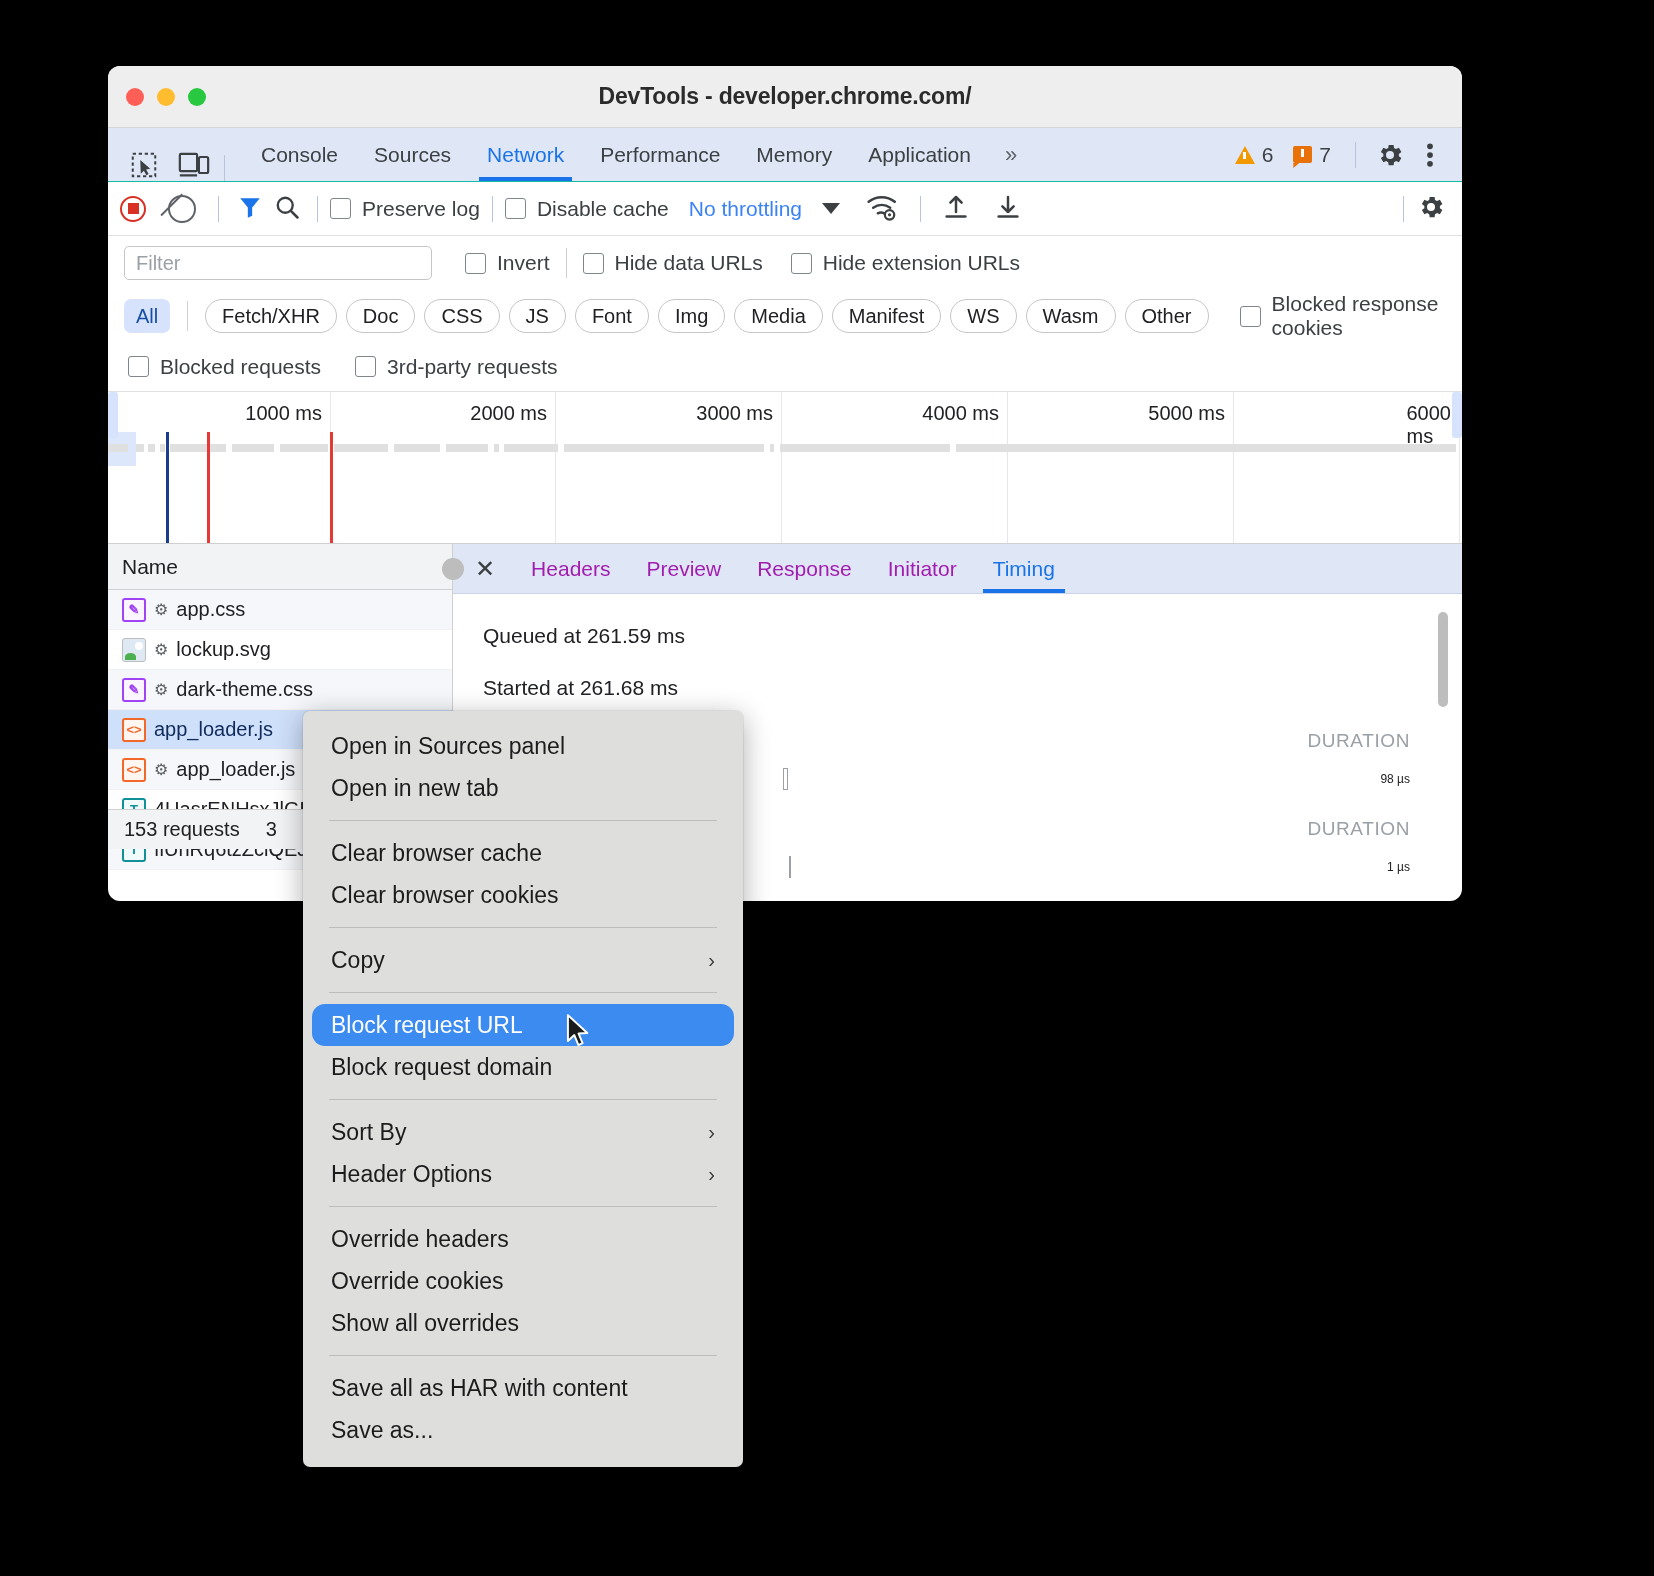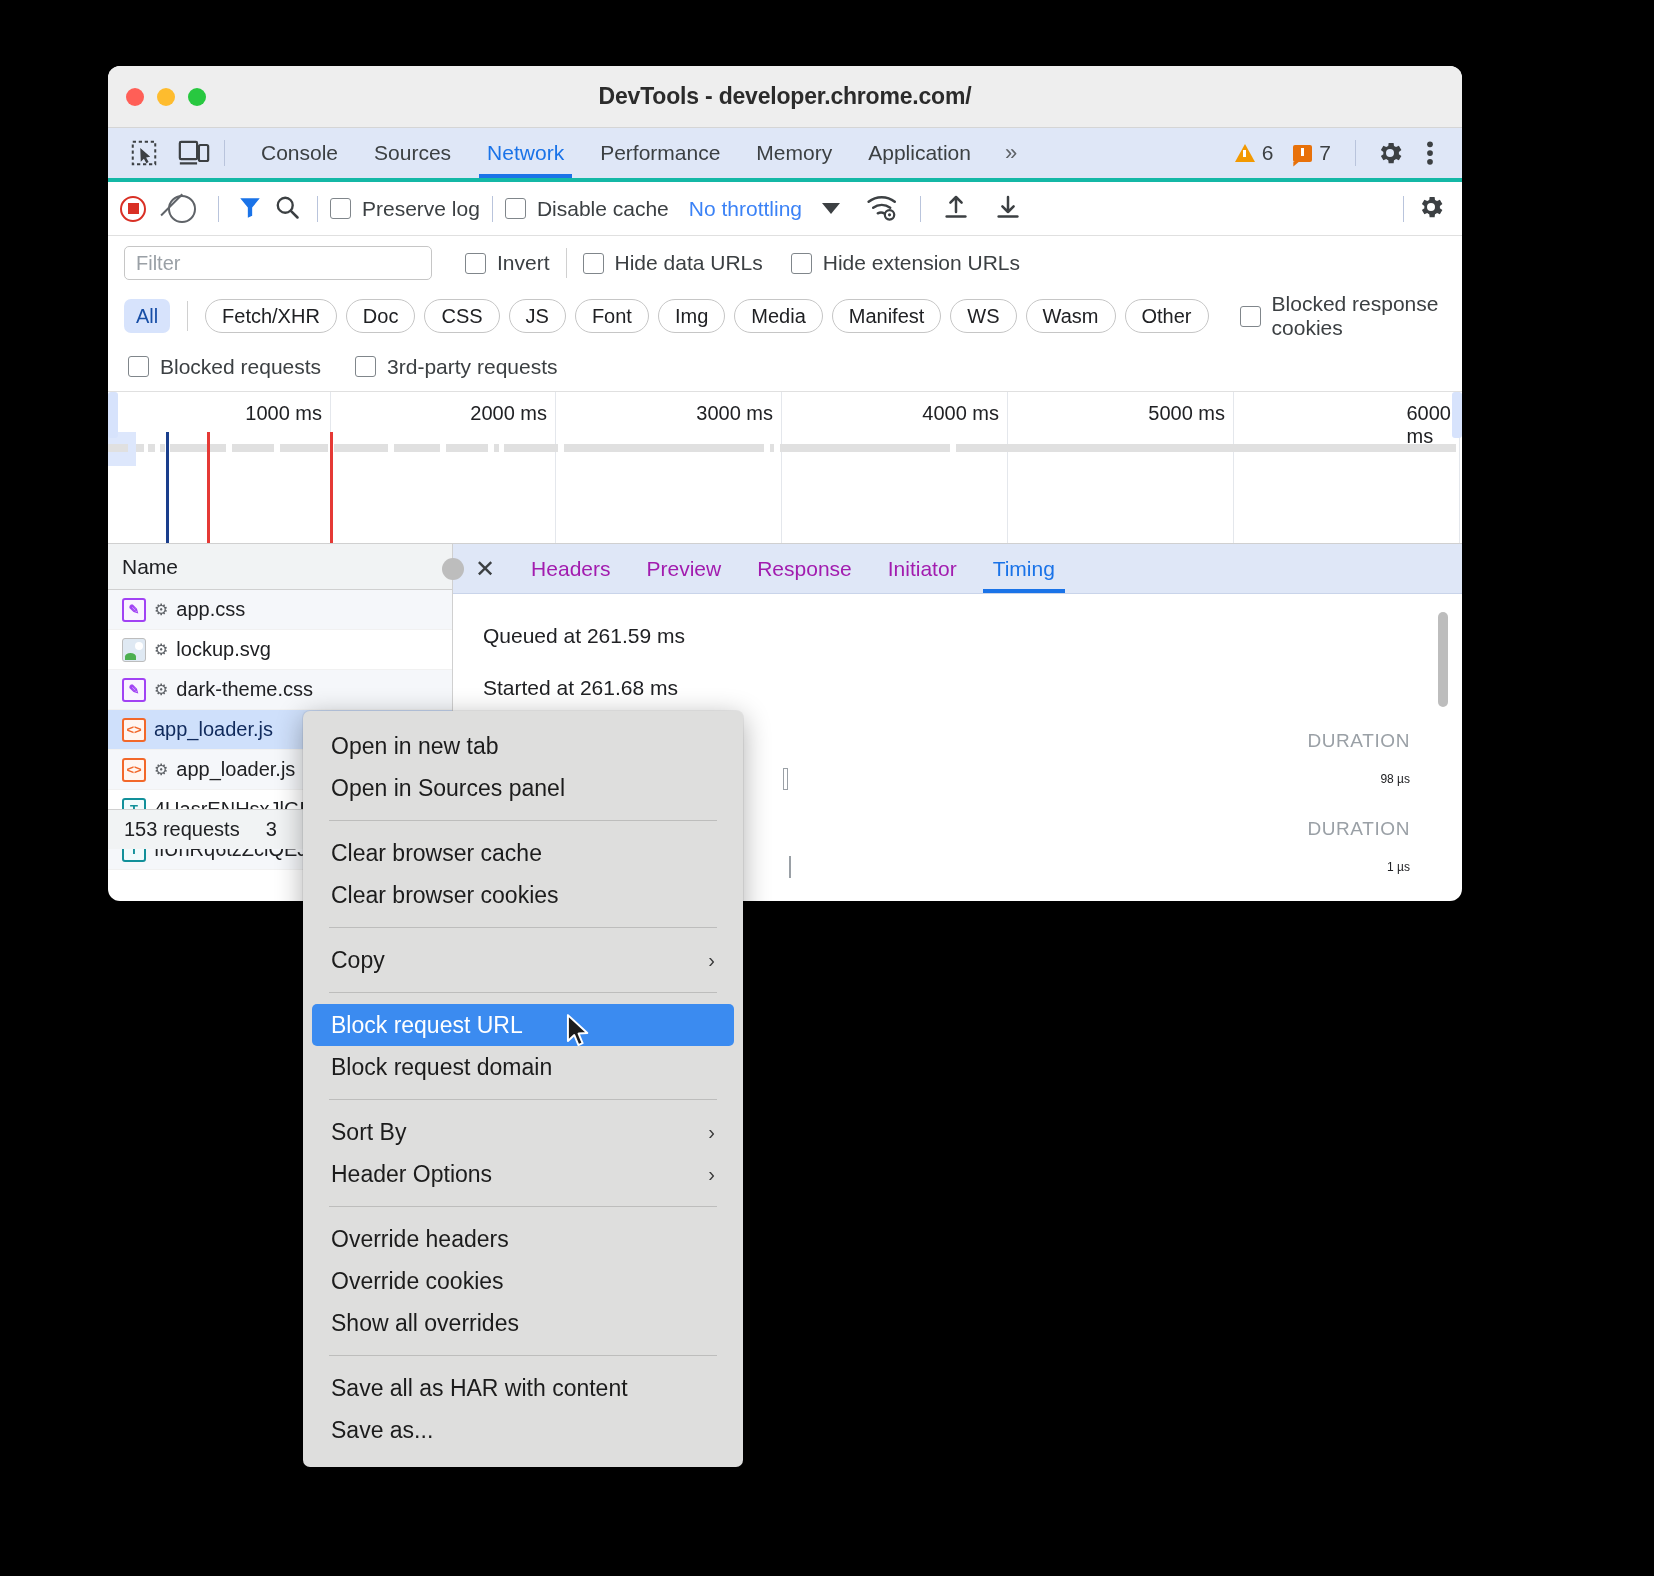--- a/index.html
+++ b/index.html
@@ -32,22 +32,22 @@
   .dot.green { background: #28c840; }
   .win-title {
     position: absolute; left: 0; right: 0; text-align: center;
     font-size: 23px; font-weight: bold; color: #2b2b2b;
     letter-spacing: -0.2px;
   }
 
   
   .tabstrip {
     height: 54px; background: #dfe7f7;
-    display: flex; align-items: center;
-    border-bottom: 4px solid #14b8a6;
+    display: flex; align-items: flex-end;
+    border-bottom: 1px solid #14b8a6;
     position: relative;
   }
   .tb-icons { display: flex; align-items: center; gap: 14px; padding-left: 18px; }
   .tb-icon { width: 36px; height: 32px; display: flex; align-items: center; justify-content: center; cursor: pointer; }
   .vsep { width: 1px; height: 26px; background: #b9c4dc; margin: 0 12px; }
   .tabs { display: flex; align-items: center; height: 100%; margin-left: 6px; }
   .tab {
     padding: 0 18px; height: 100%; display: flex; align-items: center;
     font-size: 21px; color: #3c4043; cursor: pointer; position: relative;
   }
@@ -180,21 +180,21 @@
     position:absolute; left:303px; top:711px; width:440px;
     background:#dededd; border-radius:7px;
     box-shadow: 0 6px 28px rgba(0,0,0,0.32), 0 0 0 1px rgba(0,0,0,0.06);
     padding: 14px 0 16px 0;
     z-index: 50;
   }
   .mi {
     height: 42px; display:flex; align-items:center; padding: 0 28px;
     font-size: 23px; color:#1c1c1c; cursor:pointer; position:relative;
   }
-  .mi.hl { background:#3b8bf0; color:#fff; margin:0 9px; border-radius:5px; padding-left:19px;}
+  .mi.hl { background:#3b8bf0; color:#fff; margin:0 9px; border-radius:13px; padding-left:19px;}
   .mi .arrow { position:absolute; right:28px; font-size:20px; color:#3a3a3a; }
   .msep { height:1px; background:#bdbdbc; margin: 11px 26px; }
   .cursor-arrow { position:absolute; left:566px; top:1014px; z-index:60; }
 </style>
 </head>
 <body>
 
 <div id="root">
 
   <div class="window">
@@ -495,22 +495,22 @@
 
           <div class="det-scroll"></div>
         </div>
       </div>
 
     </div>
   </div>
 
   <div class="ctxmenu">
 
+    <div class="mi">Open in Sources panel</div>
     <div class="mi">Open in new tab</div>
-    <div class="mi">Open in Sources panel</div>
     <div class="msep"></div>
 
     <div class="mi">Clear browser cache</div>
     <div class="mi">Clear browser cookies</div>
     <div class="msep"></div>
 
     <div class="mi">
       <span>Copy</span>
       <span class="arrow">›</span>
     </div>

